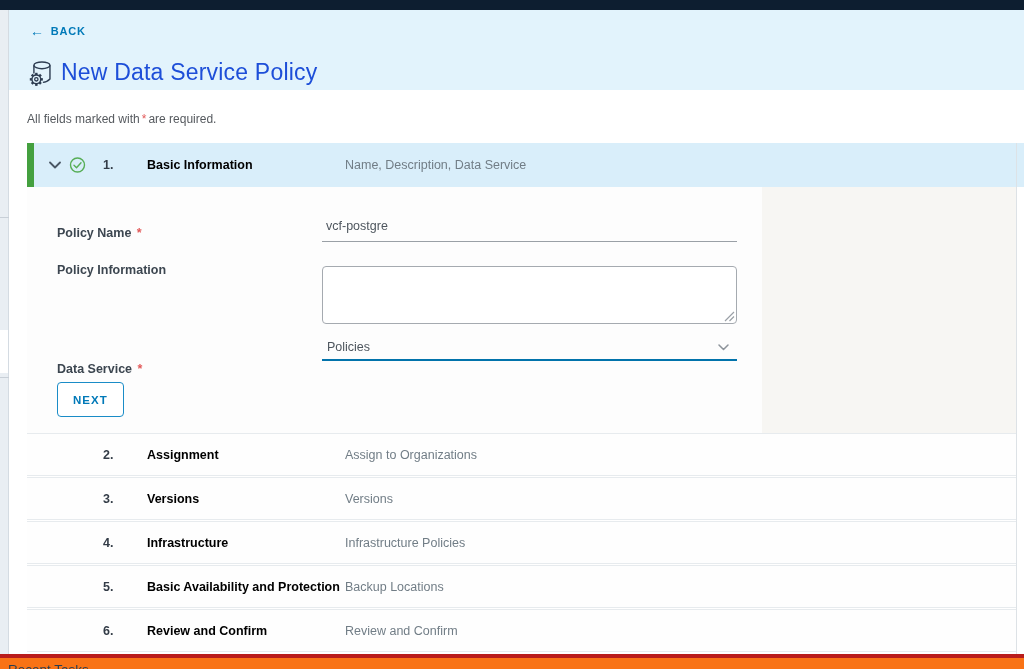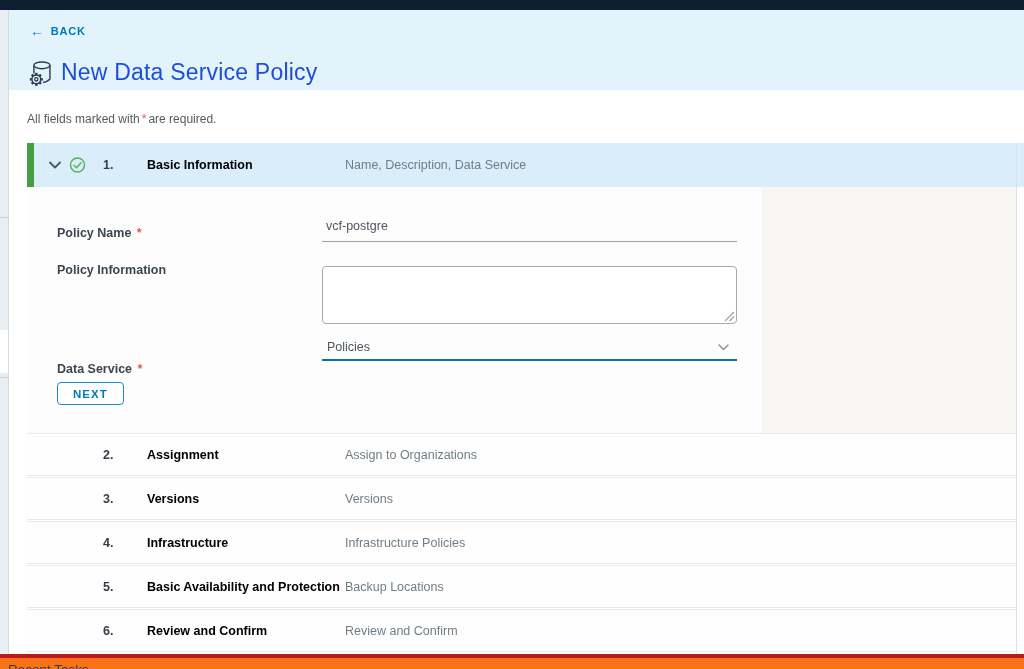--- a/index.html
+++ b/index.html
@@ -38,21 +38,21 @@
   
   .step1-panel{position:absolute;left:27px;top:187px;width:989px;height:246px;background:#fdfdfd;}
   .panel-tint{position:absolute;left:735px;top:0;right:0;bottom:0;background:rgba(236,232,223,0.35);}
   .fld-label{position:absolute;left:30px;font-size:12.5px;font-weight:600;color:#3c4650;white-space:nowrap;}
   .text-input{position:absolute;left:295px;top:27px;width:415px;height:28px;border:none;border-bottom:1px solid #9aa0a6;background:transparent;font-size:12.5px;color:#4e565e;padding:0 2px 3px 4px;outline:none;}
   .desc-area{position:absolute;left:295px;top:79px;width:415px;height:58px;border:1px solid #a5aab0;border-radius:4px;background:#ffffff;resize:none;outline:none;font-size:12.5px;color:#4e565e;padding:4px 6px;}
   .resize-handle{position:absolute;left:697px;top:124px;pointer-events:none;}
   .select-box{position:absolute;left:295px;top:150px;width:415px;height:24px;border-bottom:2px solid #0273ab;cursor:pointer;}
   .select-value{position:absolute;left:5px;top:3px;font-size:12.5px;color:#4e565e;}
   .select-caret{position:absolute;right:8px;top:7px;}
-  .next-btn{position:absolute;left:30px;top:195px;height:23px;padding:0 15px;background:#ffffff;border:1px solid #1a8cc7;border-radius:4px;color:#0079b8;font-size:11.5px;font-weight:700;letter-spacing:1px;cursor:pointer;display:flex;align-items:center;}
+  .next-btn{position:absolute;left:30px;top:195px;height:35px;padding:0 15px;background:#ffffff;border:1px solid #1a8cc7;border-radius:4px;color:#0079b8;font-size:11.5px;font-weight:700;letter-spacing:1px;cursor:pointer;display:flex;align-items:center;}
 
   
   .steps-list{position:absolute;left:27px;top:433px;width:989px;}
   .step-row{position:relative;height:43px;background:#fefefe;border-top:1px solid #e7ebee;border-bottom:1px solid #e7ebee;margin-bottom:1px;cursor:pointer;}
 
   
   .right-line{position:absolute;left:1016px;top:143px;width:1px;height:511px;background:#dde2e6;}
 
   
   .footer-band{position:absolute;left:0;top:654px;width:1024px;height:15px;background:#f97316;border-top:4px solid #b91c1c;}

